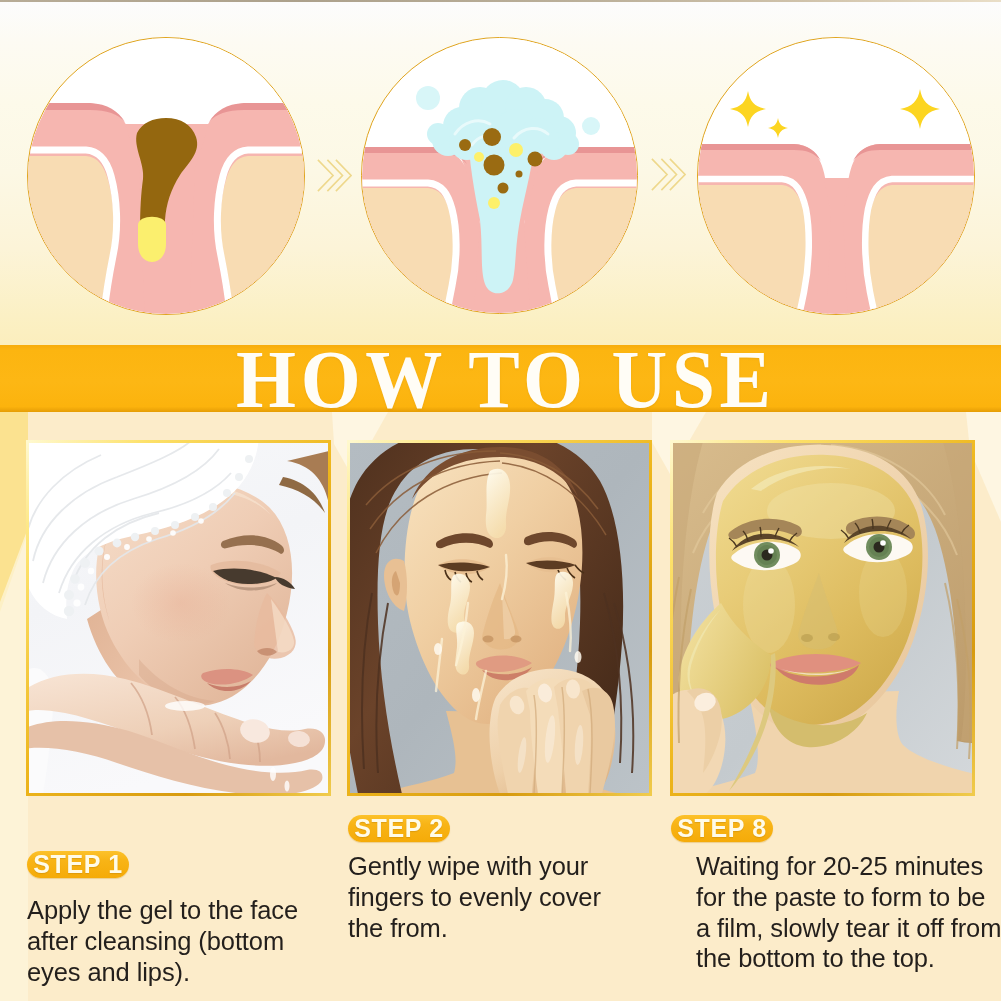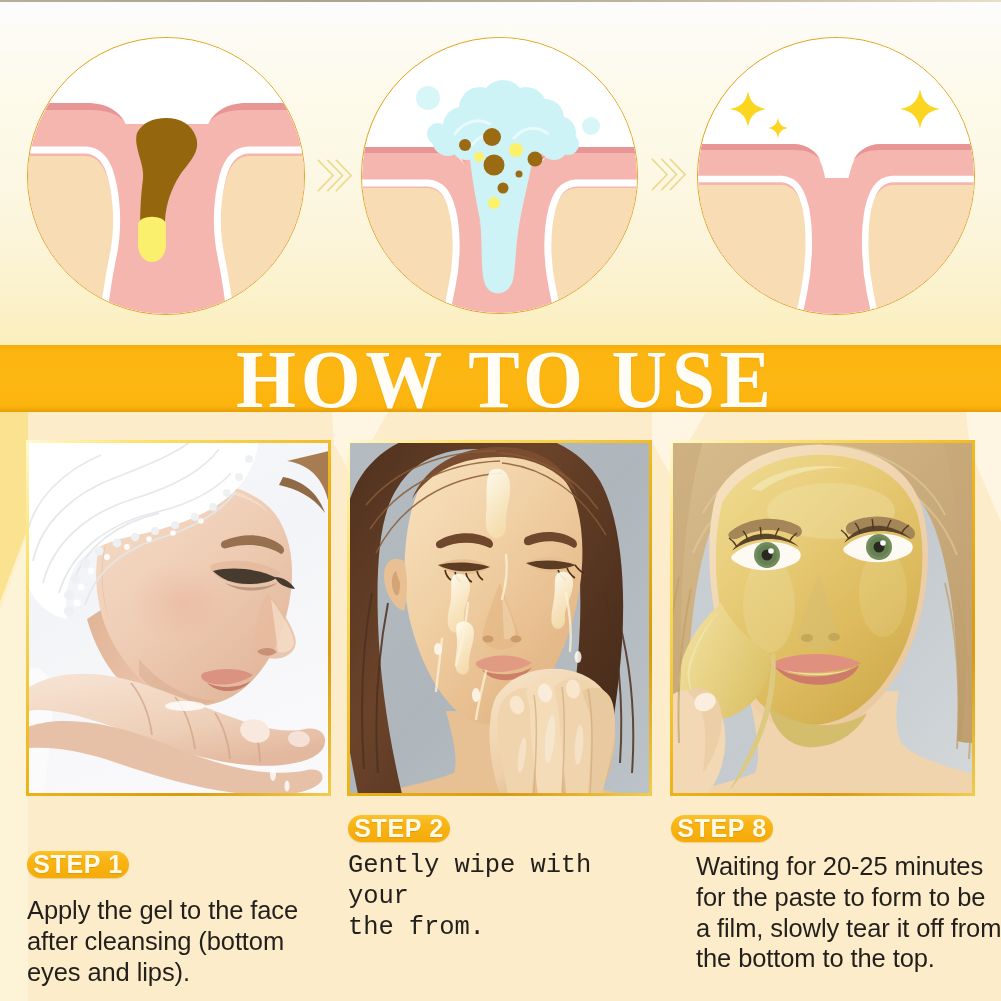--- a/index.html
+++ b/index.html
@@ -534,22 +534,23 @@
         <path d="M254,150 C 268,200 274,260 270,320"></path>
         <path d="M264,160 C 280,212 286,272 282,330"></path>
         <path d="M38,160 C 28,212 24,272 28,330"></path>
         <path d="M22,150 C 12,204 10,266 14,326"></path>
       </g>
     </svg>
   </div>
   <div class="badge" style="left:348px;top:815px;width:102px;">
     <span>STEP 2</span>
   </div>
-  <div class="steptext" style="left:348px;top:851px;width:300px;font-family:Liberation Mono, monospace;">
+  <div class="steptext" style="left:348px;top:851px;width:300px;">
     <div>Gently wipe with your</div>
+    <div>fingers to evenly cover</div>
     <div>the from.</div>
   </div>
 
   <div class="photo" style="left:670px;top:440px;width:305px;height:356px;">
     <svg viewBox="0 0 300 351" width="300" height="351" preserveAspectRatio="none">
       <defs>
         <linearGradient id="p3bg" x1="0" y1="0" x2="1" y2="1">
           <stop offset="0" stop-color="#ccd1d5"></stop>
             <stop offset="0.55" stop-color="#c4cace"></stop>
           <stop offset="1" stop-color="#d4d8db"></stop>

